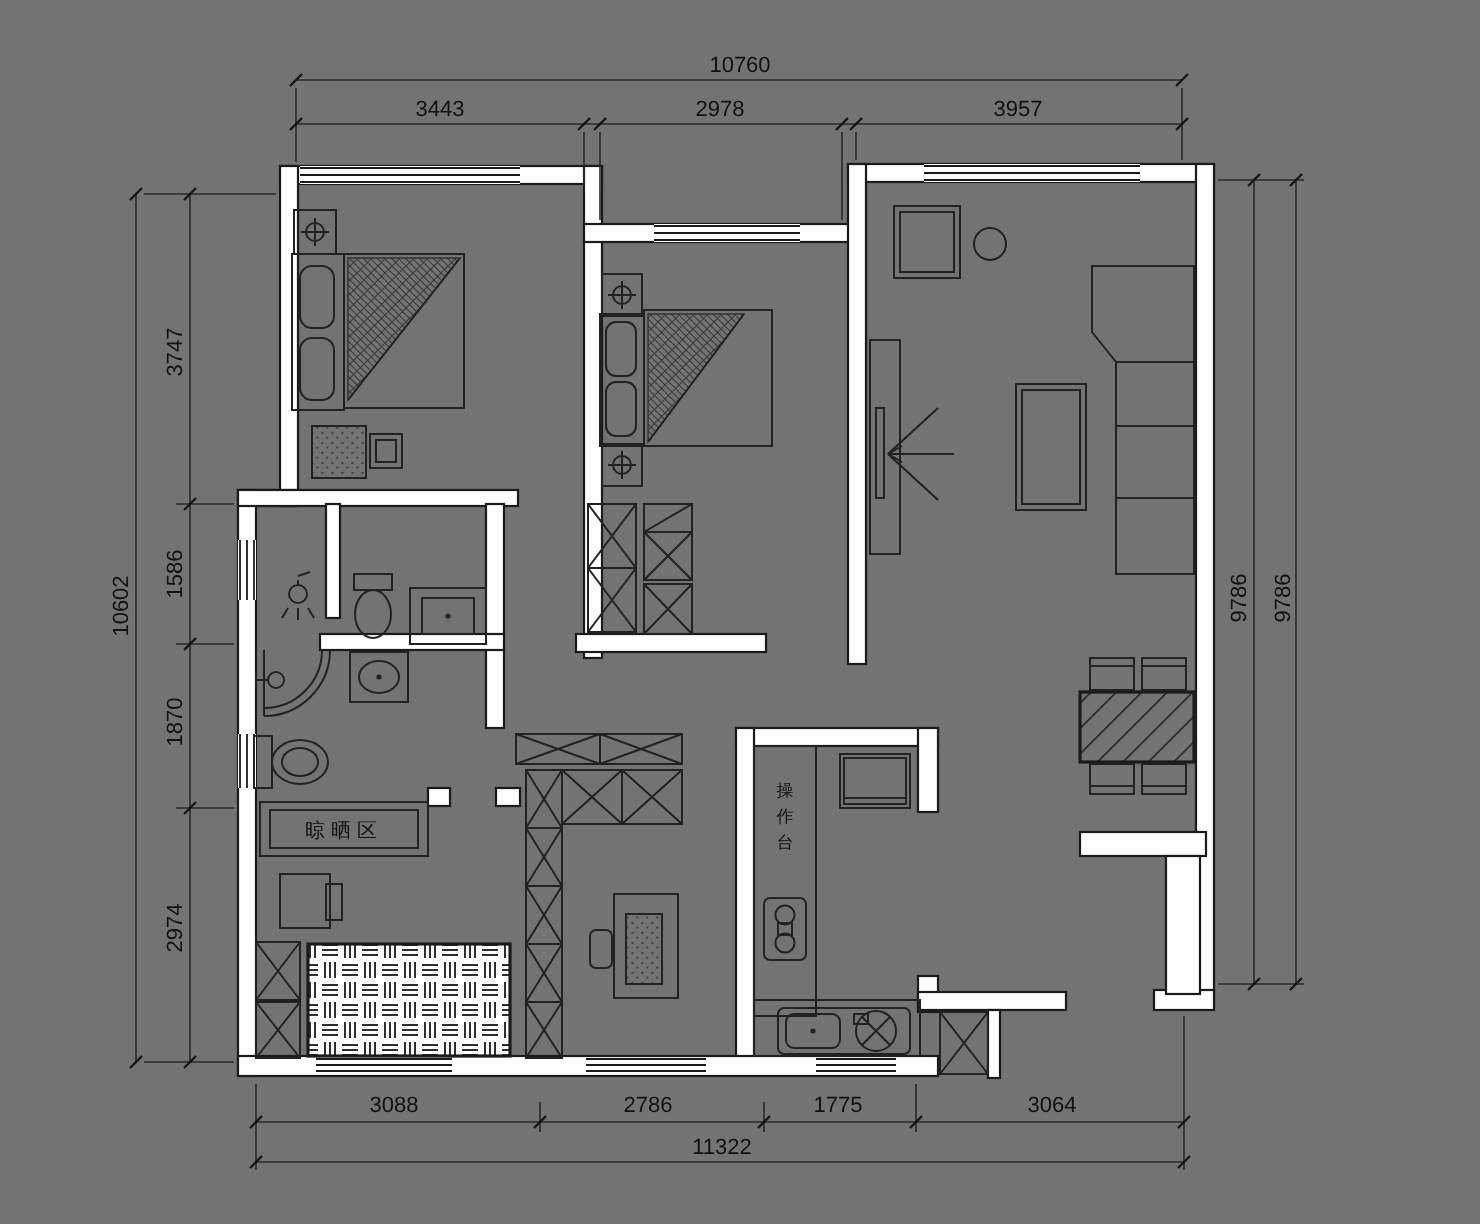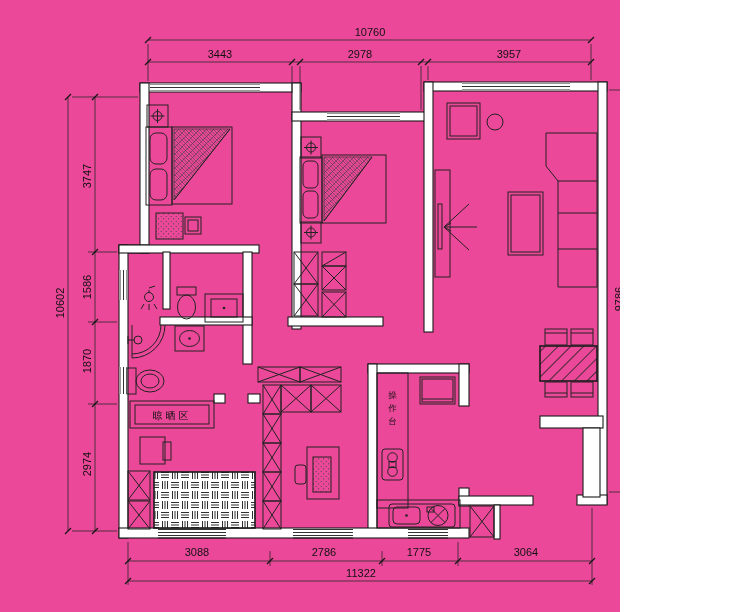--- a/index.html
+++ b/index.html
@@ -1,16 +1,16 @@
 <!DOCTYPE html>
 <html><head>
 <meta charset="utf-8">
 <style>
   html,body{margin:0;padding:0;background:#fff;}
-  .stage{width:620px;height:612px;background:#ec4899;position:relative;overflow:hidden;}
+  .stage{width:740px;height:612px;background:#737373;position:relative;overflow:hidden;}
   svg{display:block;}
   .w{fill:#ffffff;stroke:#1b1b1b;stroke-width:1.1;}
   .f{fill:none;stroke:#222222;stroke-width:1;}
   .fd{fill:#222222;stroke:none;}
   .dl{stroke:#2a2a2a;stroke-width:.8;fill:none;}
   .tick{stroke:#161616;stroke-width:1.2;}
   .win{stroke:#1b1b1b;stroke-width:.9;fill:none;}
   .dim{font-family:"Liberation Sans",sans-serif;font-size:11px;fill:#111;text-anchor:middle;}
   .cjk{font-family:"Liberation Sans",sans-serif;font-size:10px;fill:#111;text-anchor:middle;letter-spacing:3px;}
   .cjkv{font-family:"Liberation Sans",sans-serif;font-size:8.5px;fill:#111;text-anchor:middle;}

